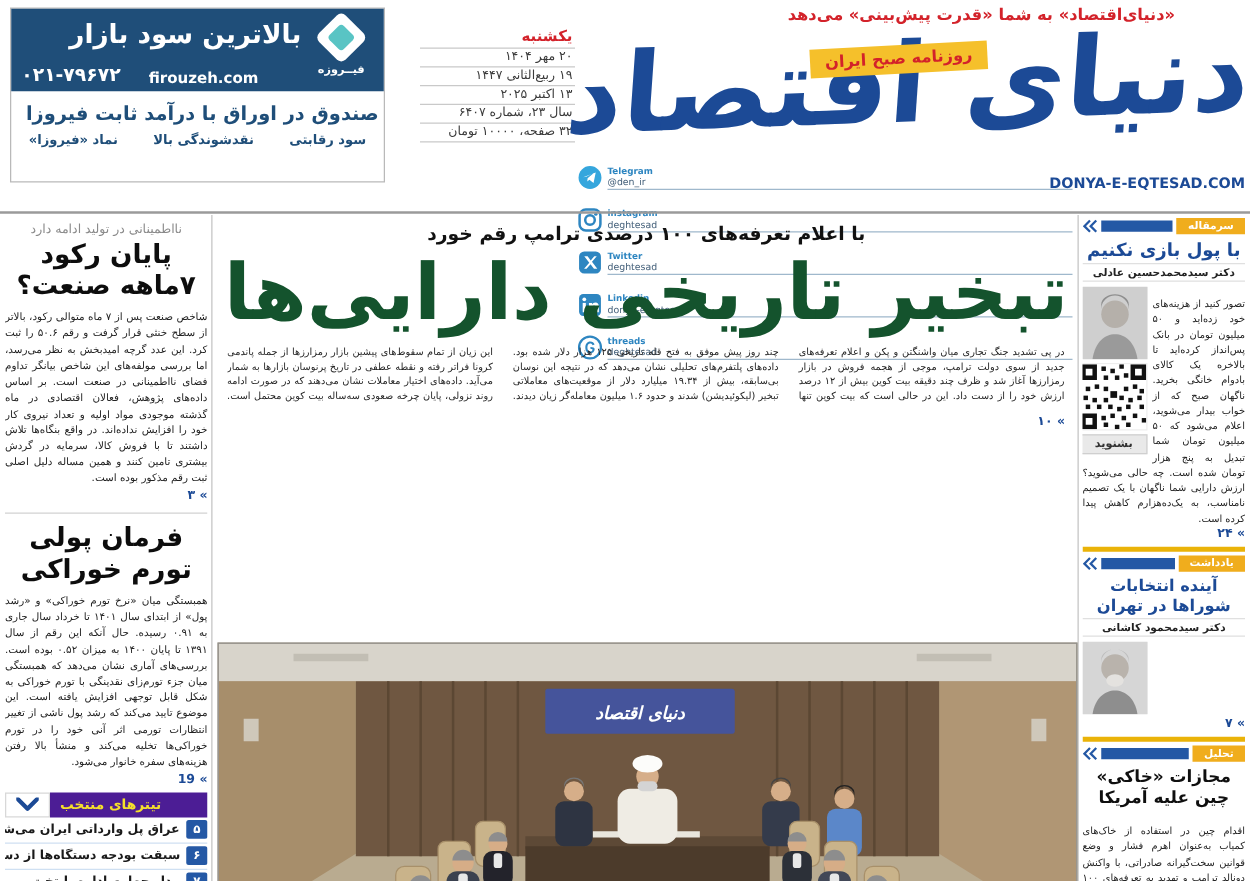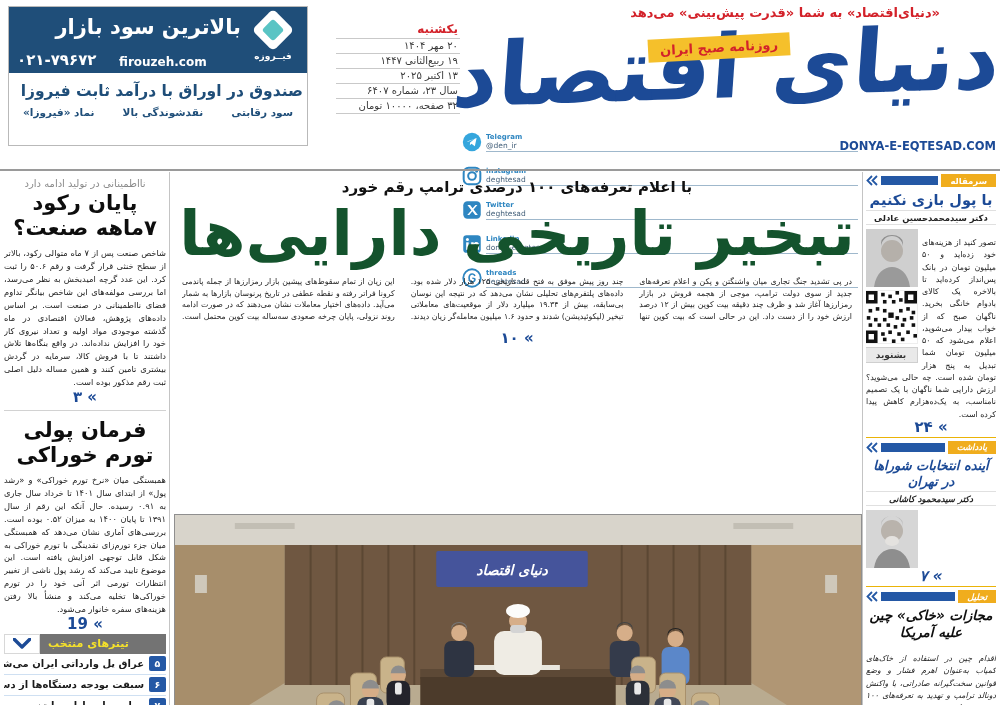--- a/index.html
+++ b/index.html
@@ -42,44 +42,44 @@
   
   .vline{position:absolute;top:172px;height:533px;border-left:1px solid #c4c4c4;}
   .leftcol{position:absolute;left:4px;top:174px;width:162px;height:531px;overflow:hidden;}
   .rightcol{position:absolute;left:866px;top:174px;width:130px;height:531px;overflow:hidden;}
   .center{position:absolute;left:172px;top:172px;width:690px;height:533px;}
   
   .kicker{text-align:center;font-size:15px;font-weight:bold;color:#111;margin-top:6px;}
   .headline{text-align:center;font-size:62px;font-weight:900;color:#14532d;line-height:1.16;letter-spacing:-1px;}
   .leadbody{margin:6px 10px 0;font-size:7.8px;line-height:1.5;color:#222;text-align:justify;
     column-count:3;column-gap:16px;height:56px;overflow:hidden;}
-  .ref{direction:ltr;text-align:center;color:#1c4a96;font-weight:bold;font-size:15px;line-height:12px;}
+  .ref{direction:ltr;text-align:right;color:#1c4a96;font-weight:bold;font-size:10px;line-height:12px;}
   .lead-ref{margin:0 10px;}
   
   .photo{position:absolute;left:2px;top:342px;width:686px;height:348px;border:1px solid #8f8f8f;overflow:hidden;background:#b9ab90;}
   .photo svg.scene{position:absolute;inset:0;width:100%;height:100%;}
   
   .akicker{color:#8a8a8a;font-size:10px;text-align:center;margin:4px 0 2px;}
   .atitle{font-size:21px;font-weight:900;text-align:center;line-height:1.2;color:#0d0d0d;}
   .abody{font-size:8.3px;line-height:1.55;text-align:justify;color:#222;margin-top:6px;}
   .article .ref{margin-top:2px;}
   .divider{border-top:1px solid #d2d2d2;margin:7px 0;}
   
   .hl-head{display:flex;direction:ltr;align-items:stretch;height:20px;margin-top:4px;}
   .hl-chev{width:34px;background:#fff;border:1px solid #d8d8d8;display:flex;align-items:center;justify-content:center;}
-  .hl-bar{flex:1;background:#737373;color:#f5e12b;font-weight:bold;font-size:11px;
+  .hl-bar{flex:1;background:#4c1d95;color:#f5e12b;font-weight:bold;font-size:11px;
     display:flex;align-items:center;justify-content:flex-end;padding:0 8px;direction:rtl;}
   .hl-row{display:flex;align-items:center;gap:5px;border-bottom:1px solid #cfe0f2;padding:2.5px 0;}
   .hl-num{flex:none;width:17px;height:15px;background:#2458a5;color:#fff;font-weight:bold;font-size:9.5px;
     display:flex;align-items:center;justify-content:center;border-radius:2px;}
   .hl-text{font-size:10px;font-weight:bold;color:#1a1a1a;white-space:nowrap;overflow:hidden;}
   .hl-wrap{position:relative;}
   
   .sec{margin-bottom:4px;}
-  .sec-top{border-top:1px solid #eab308;padding-top:3px;font-style:italic;}
+  .sec-top{border-top:4px solid #eab308;padding-top:3px;}
   .sec-head{display:flex;direction:ltr;align-items:center;height:13px;gap:3px;}
   .sec-chev{color:#2458a5;flex:none;display:flex;}
   .sec-bar{flex:1;height:9px;background:#2458a5;}
   .sec-lbl{flex:none;background:#f0ad1d;color:#fff;font-weight:bold;font-size:8.5px;padding:1.5px 9px;}
   .sec-title{font-weight:900;text-align:center;margin:4px 0 1px;line-height:1.25;}
   .t-blue{color:#1c4a96;font-size:14.5px;}
   .t-black{color:#0f0f0f;font-size:13.5px;}
   .sec-author{font-size:8.5px;font-weight:bold;text-align:center;color:#222;
     border-top:1px solid #e0e0e0;border-bottom:1px solid #e0e0e0;padding:1.5px 0;margin-bottom:3px;}
   .sec-body{font-size:7.9px;line-height:1.55;text-align:justify;color:#222;margin-top:12px;}

